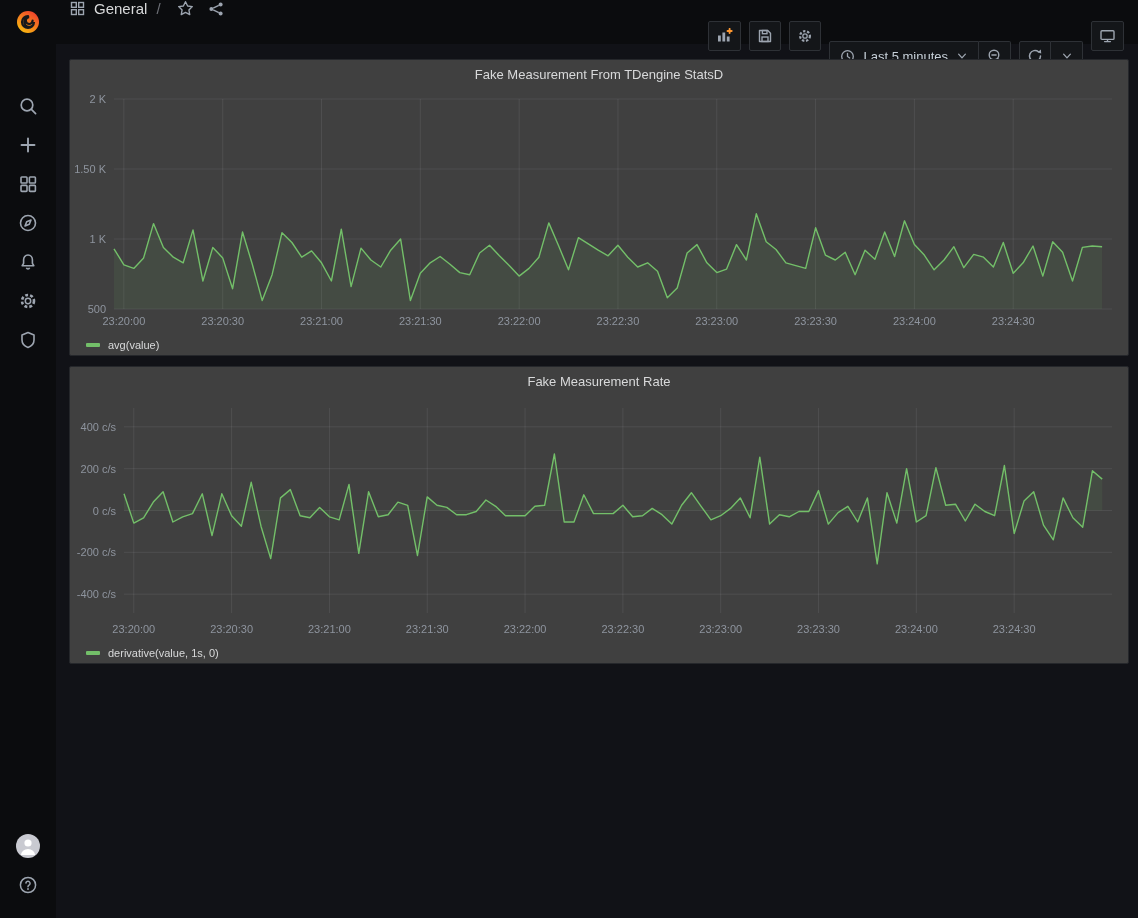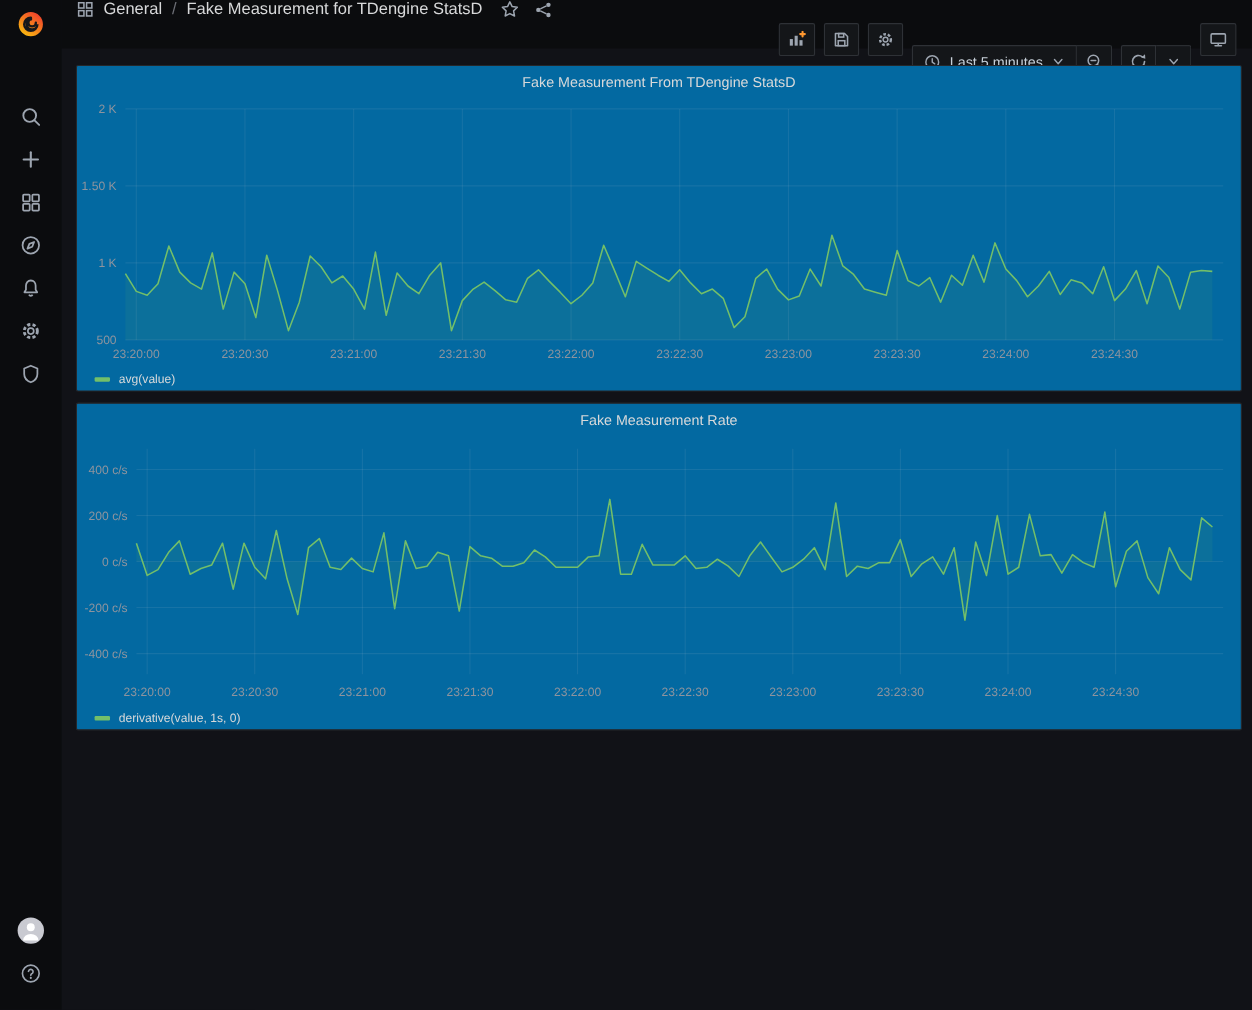--- a/index.html
+++ b/index.html
@@ -50,21 +50,21 @@
   .tb-group { display:flex; align-items:stretch; }
   .tb-group .tb-btn { border-radius:0;margin-top:41px; }
   .tb-group .tb-btn:first-child { border-radius:2px 0 0 2px; }
   .tb-group .tb-btn:last-child { border-radius:0 2px 2px 0; border-left:none; }
   .time-btn { gap:8px; padding:0 10px; }
   .time-label { font-size:13px; font-weight:500; color:#c7d0d9; white-space:nowrap; }
 
   
   .dashboard { flex:1; padding:15px 9px 0 13px; overflow:hidden; }
   .panel {
-    width:1060px; background:#0369a1; border:1px solid #25272b; border-radius:2px;
+    width:1060px; background:#404040; border:1px solid #25272b; border-radius:2px;
     position:relative; margin-bottom:10px; display:flex; flex-direction:column;
   }
   .panel-h297 { height:297px; }
   .panel-h298 { height:298px; }
   .panel-title {
     height:28px; flex:0 0 28px; display:flex; align-items:center; justify-content:center;
     font-size:13px; font-weight:500; color:#d8d9da; cursor:pointer;
   }
   .chart-box { flex:1; position:relative; }
   .legend-row {
@@ -174,21 +174,20 @@
         <span class="crumb-icon">
           <svg width="15" height="15" viewBox="0 0 15 15" fill="none" stroke="currentColor" stroke-width="1.4">
             <rect x="1.5" y="1.5" width="4.8" height="4.8"></rect>
               <rect x="8.7" y="1.5" width="4.8" height="4.8"></rect>
             <rect x="1.5" y="8.7" width="4.8" height="4.8"></rect>
               <rect x="8.7" y="8.7" width="4.8" height="4.8"></rect>
           </svg>
         </span>
         <span class="crumb-folder">General</span>
         <span class="crumb-sep">/</span>
-        <span class="crumb-title">Fake Measurement for TDengine StatsD</span>
       </div>
       <div class="title-actions">
         <span class="icon-plain">
           <svg width="17" height="17" viewBox="0 0 16 16" fill="none" stroke="currentColor" stroke-width="1.3" stroke-linejoin="round">
             <path d="M8 1.6 L10 5.6 L14.4 6.2 L11.2 9.3 L12 13.7 L8 11.6 L4 13.7 L4.8 9.3 L1.6 6.2 L6 5.6 Z"></path>
           </svg>
         </span>
         <span class="icon-plain">
           <svg width="16" height="16" viewBox="0 0 16 16" fill="currentColor">
             <circle cx="12.6" cy="3.4" r="2"></circle>

